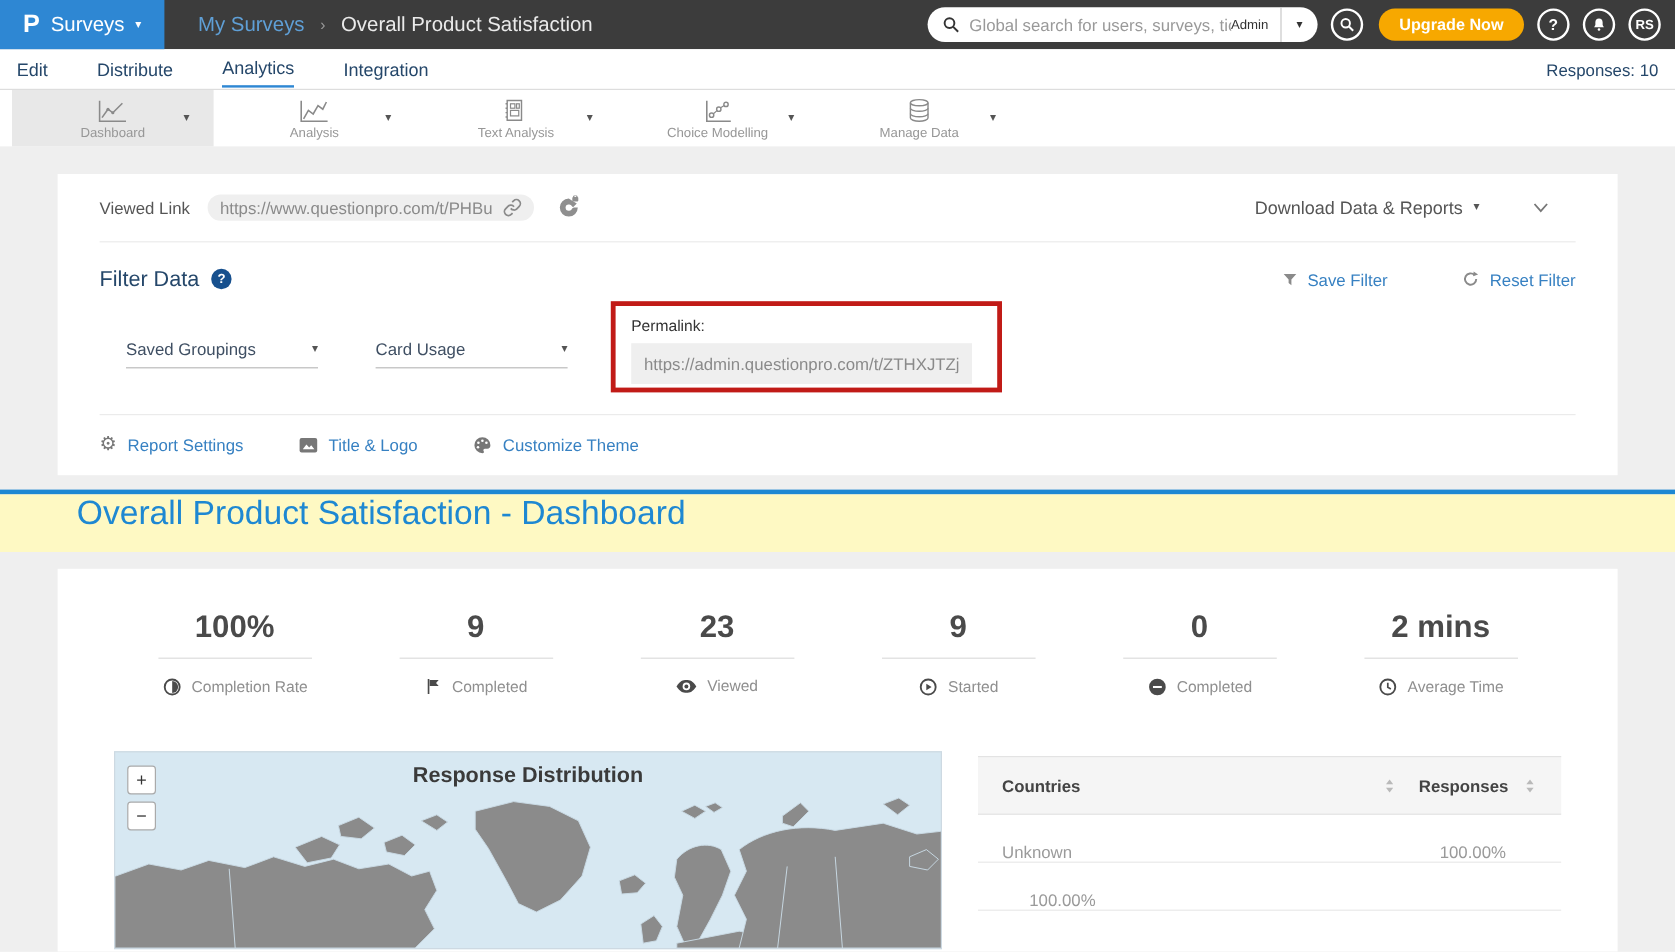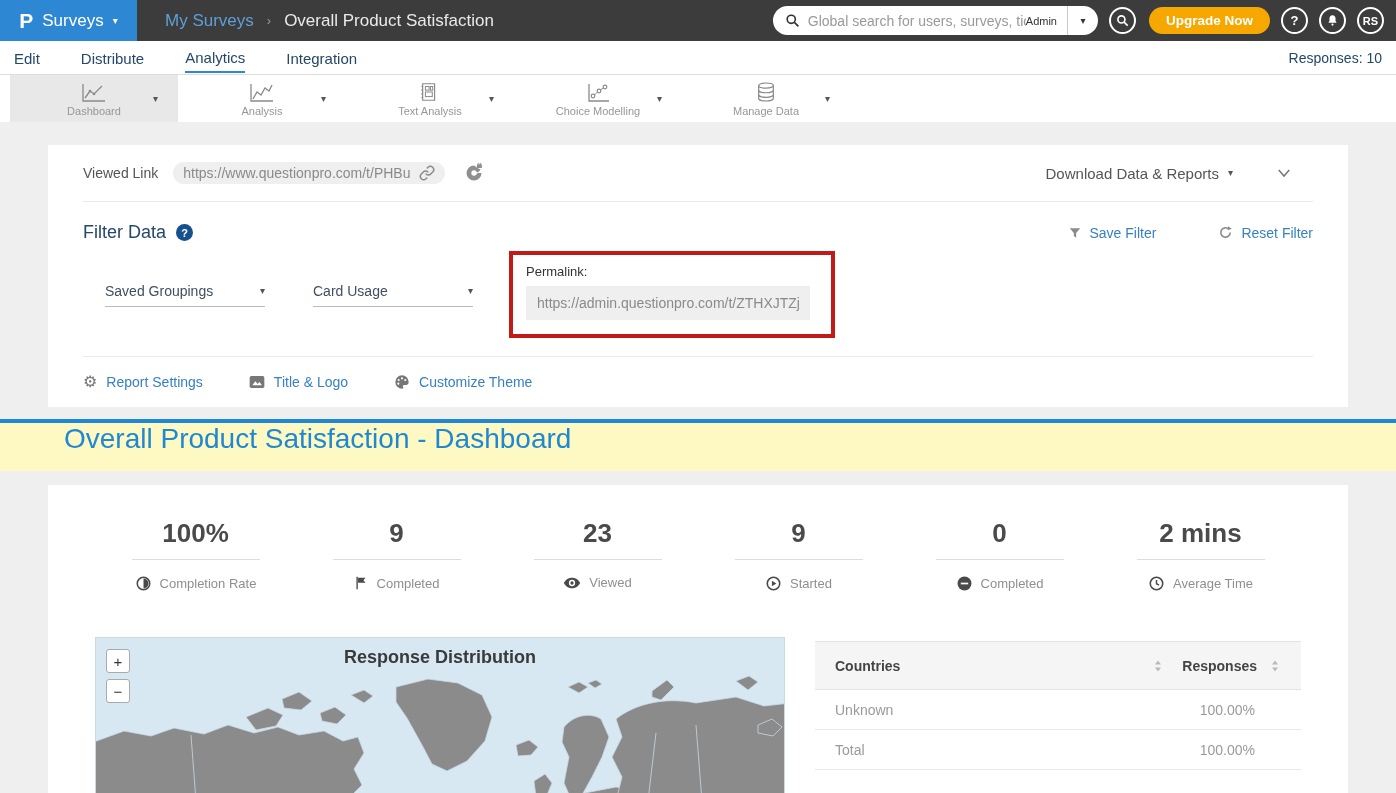--- a/index.html
+++ b/index.html
@@ -77,21 +77,21 @@
   .filter-action { display:flex; align-items:center; gap:8px; cursor:pointer; }
   .filter-action .fa-icon { color:#8a8a8a; display:flex; }
   .filter-action .fa-label { font-size:14px; color:#3781c2; }
 
   .filter-body { display:flex; align-items:flex-start; margin-top:8px; }
   .selects { display:flex; gap:48px; padding-left:22px; margin-top:32px; }
   .ui-select { width:160px; border-bottom:1px solid #bbb; padding-bottom:7px; display:flex;
     align-items:center; justify-content:space-between; cursor:pointer; }
   .ui-select .sel-label { font-size:14px; color:#3f4f63; }
   .ui-select .caret { color:#555; }
-  .permalink-box { margin-left:36px; border:4px solid #c11b17; padding:9px 13px 14px;
+  .permalink-box { margin-left:36px; border:4px solid #c11b17; padding:9px 13px 3px;
     width:326px; }
   .permalink-label { font-size:13px; color:#333; }
   .permalink-input { display:block; width:284px; height:34px; background:#efefef; border:0;
     outline:none; margin-top:7px; padding:0 11px; font-size:14px; color:#8a8a8a;
     font-family:"Liberation Sans", sans-serif; }
   .card1-divider { border-top:1px solid #ebebeb; margin-top:18px; }
   .actions-row { display:flex; align-items:center; gap:46px; height:50px; }
   .action-link { display:flex; align-items:center; gap:9px; cursor:pointer; }
   .action-link .a-icon { color:#777; display:flex; font-size:16px; line-height:1; }
   .action-link .a-label { font-size:14px; color:#3781c2; }
@@ -123,21 +123,21 @@
     font-family:"Liberation Sans", sans-serif; }
   .map-art { position:absolute; left:0; bottom:0; width:690px; height:128px; }
 
   .country-table { flex:1; margin-top:4px; }
   .ct-header { background:#f5f5f5; border-top:1px solid #e3e3e3; border-bottom:1px solid #e3e3e3;
     height:49px; display:flex; align-items:center; padding:0 20px; }
   .ct-header .col-h { font-size:14px; font-weight:bold; color:#444; }
   .sort-icon { display:flex; margin-left:12px; cursor:pointer; }
   .ct-header .col-countries { flex:1; display:flex; align-items:center; }
   .ct-header .col-countries .sort-icon { margin-left:auto; }
-  .ct-row { height:40px; display:flex; align-items:center; padding:0 20px;
+  .ct-row { height:40px; display:flex; align-items:flex-end; padding:0 20px;
     border-bottom:1px solid #e9e9e9; }
   .ct-row .c-name { flex:1; font-size:14px; color:#9a9a9a; }
   .ct-row .c-val { width:78px; text-align:right; font-size:14px; color:#9a9a9a; }
   .ct-spacer { width:26px; }
 </style>
 </head>
 <body>
 
 <div class="topbar">
   <div class="logo-block">
@@ -497,20 +497,19 @@
                 <path d="M6 17 L12 25 L18 17 Z" fill="#b9b9b9"></path>
               </svg>
           </span>
         </div>
         <div class="ct-row">
           <span class="c-name">Unknown</span>
           <span class="c-val">100.00%</span>
           <span class="ct-spacer"></span>
         </div>
         <div class="ct-row">
-          <span class="c-name">Total</span>
           <span class="c-val">100.00%</span>
           <span class="ct-spacer"></span>
         </div>
       </div>
     </div>
   </div>
 </div>
 
 </body></html>

